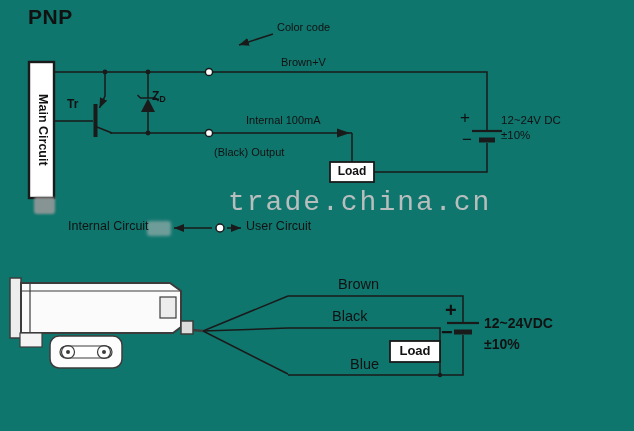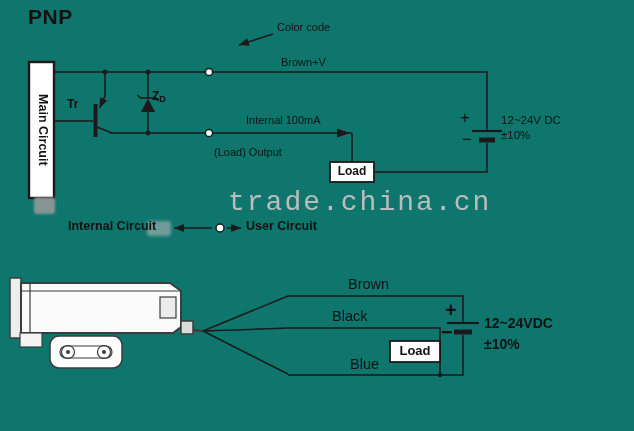--- a/index.html
+++ b/index.html
@@ -4,21 +4,21 @@
 <style>
   html,body{margin:0;padding:0;background:#fff;}
   #stage{position:relative;width:634px;height:431px;background:#0f766e;overflow:hidden;
          font-family:"Liberation Sans",sans-serif;}
   #stage svg{position:absolute;left:0;top:0;}
   .lbl{position:absolute;color:#111;white-space:nowrap;line-height:1.1;}
   .t-title{font-size:21px;font-weight:700;letter-spacing:.5px;}
   .t-small{font-size:11px;}
   .t-small2{font-size:11.5px;}
   .t-bold12{font-size:12px;font-weight:700;}
-  .t-bold125{font-size:12.5px;font-weight:700;}
+  .t-bold125{font-size:12.5px;font-weight:400;}
   .t-wire{font-size:14.5px;}
   .t-bold14{font-size:14px;font-weight:700;}
   .t-bold13{font-size:13px;font-weight:700;}
   .t-sign{font-size:17px;font-weight:400;}
   .t-signb{font-size:20px;font-weight:700;}
   .boxlbl{display:flex;align-items:center;justify-content:center;}
   .vert-box{display:flex;align-items:center;justify-content:center;}
   .vert-box span{transform:rotate(90deg);white-space:nowrap;font-size:12.5px;font-weight:700;}
   .sub{font-size:9px;vertical-align:-2px;}
   .watermark{font-family:Liberation Mono, monospace;font-size:28px;color:#c2c2c2;
@@ -111,35 +111,35 @@
 
   <div class="lbl t-small" style="left:277px;top:21px;">Color code</div>
   <div class="lbl t-small" style="left:281px;top:56px;">Brown+V</div>
   <div class="lbl t-bold12" style="left:67px;top:98px;">Tr</div>
 
   <div class="lbl t-bold12" style="left:152px;top:90px;">
     <span>Z</span><span class="sub">D</span>
   </div>
 
   <div class="lbl t-small" style="left:246px;top:114px;">Internal 100mA</div>
-  <div class="lbl t-small" style="left:214px;top:146px;">(Load) Output</div>
+  <div class="lbl t-small" style="left:214px;top:146px;">(Black) Output</div>
 
   <div class="lbl t-bold12 boxlbl" style="left:330px;top:162px;width:44px;height:20px;">Load</div>
 
   <div class="lbl t-sign" style="left:460px;top:109px;">+</div>
   <div class="lbl t-sign" style="left:462px;top:131px;">−</div>
   <div class="lbl t-small2" style="left:501px;top:114px;">12~24V DC</div>
   <div class="lbl t-small2" style="left:501px;top:129px;">±10%</div>
 
   <div class="lbl t-bold125" style="left:68px;top:220px;">Internal Circuit</div>
   <div class="lbl t-bold125" style="left:246px;top:220px;text-align:right;">User Circuit</div>
 
   <div class="lbl watermark" style="left:228px;top:188px;">trade.china.cn</div>
 
-  <div class="lbl t-wire" style="left:348px;top:277px;">Brown</div>
+  <div class="lbl t-wire" style="left:338px;top:277px;">Brown</div>
   <div class="lbl t-wire" style="left:332px;top:309px;">Black</div>
   <div class="lbl t-wire" style="left:350px;top:357px;">Blue</div>
 
   <div class="lbl t-bold13 boxlbl" style="left:390px;top:341px;width:50px;height:21px;">Load</div>
 
   <div class="lbl t-signb" style="left:445px;top:299px;">+</div>
   <div class="lbl t-signb" style="left:441px;top:321px;">−</div>
   <div class="lbl t-bold14" style="left:484px;top:316px;">12~24VDC</div>
   <div class="lbl t-bold14" style="left:484px;top:337px;">±10%</div>
 

